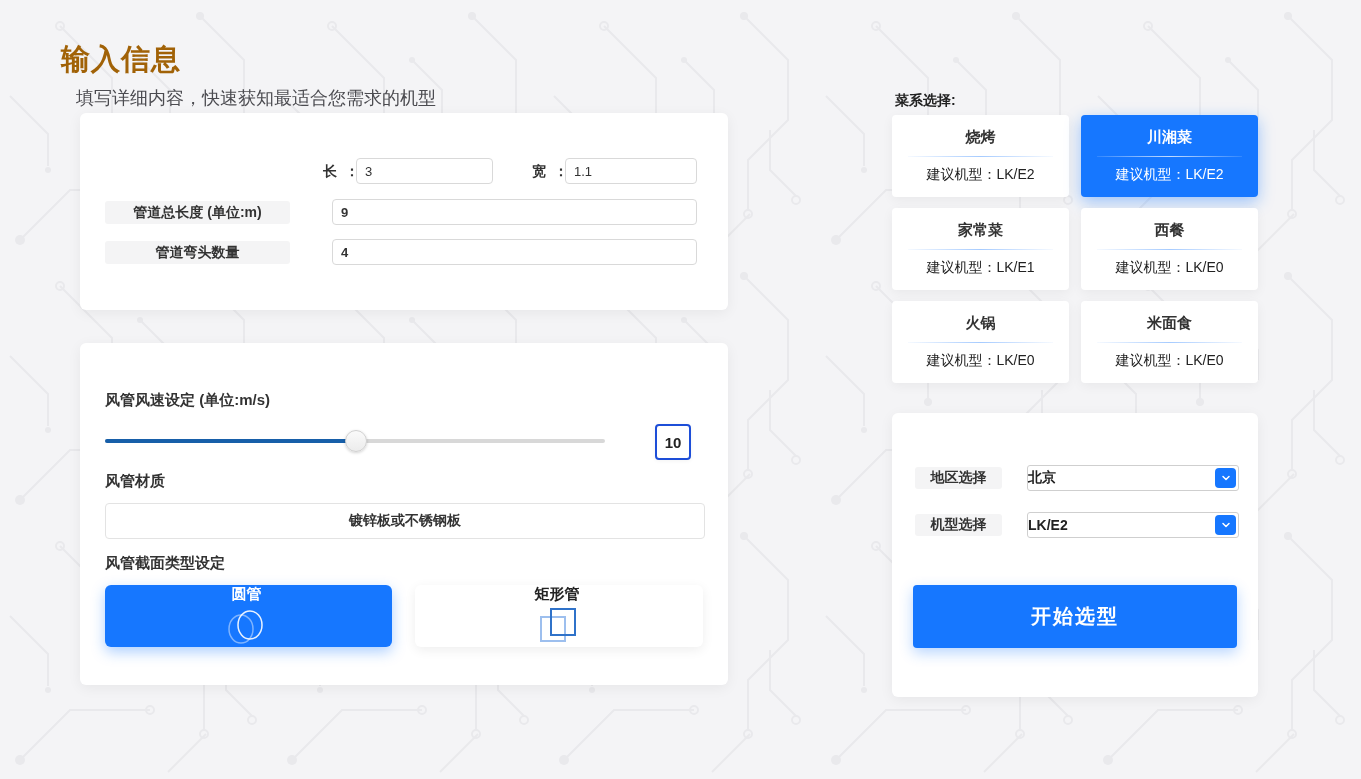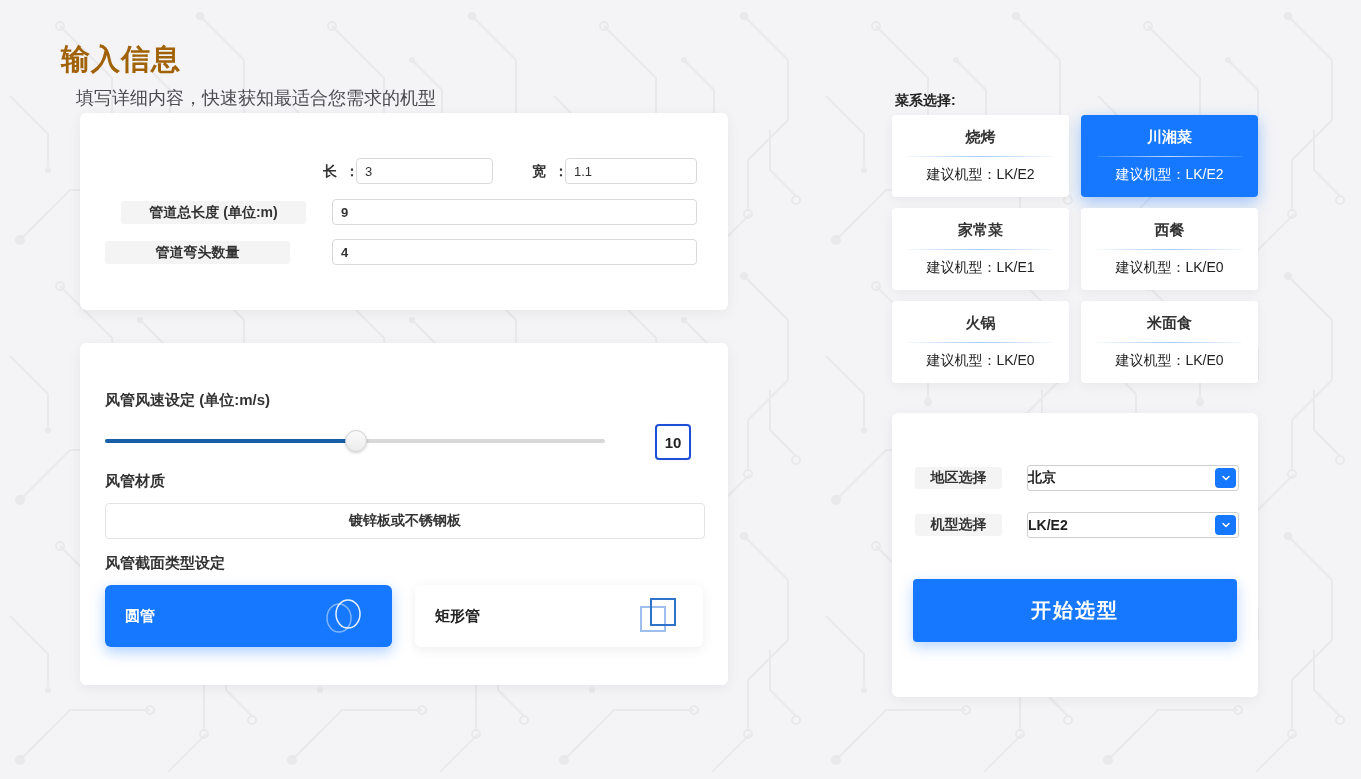--- a/index.html
+++ b/index.html
@@ -57,21 +57,21 @@
   }
   .material-box {
     position:absolute; left:25px; top:160px; width:600px; height:36px;
     border:1px solid #e3e3e3; border-radius:4px; background:#fff;
     display:flex; align-items:center; justify-content:center;
     font-size:14px; font-weight:bold; color:#333;
   }
   .opt-btn {
     position:absolute; top:242px; height:62px; border-radius:6px;
     display:flex; align-items:center; justify-content:space-between;
-    padding:0 24px 0 20px; cursor:pointer;
+    padding:0 24px 0 20px; cursor:pointer;flex-direction:column;
   }
   .opt-round { left:25px; width:287px; background:#1677ff; box-shadow:0 5px 14px rgba(22,119,255,0.35); }
   .opt-rect  { left:335px; width:288px; background:#fff; box-shadow:0 3px 12px rgba(0,0,0,0.07); }
   .opt-label { font-size:15px; font-weight:bold; }
   .opt-round .opt-label { color:#fff; }
   .opt-rect  .opt-label { color:#222; }
 
   
   .cuisine-label { left:895px; top:92px; font-size:14px; font-weight:bold; color:#222; }
   .cuisine-grid { left:892px; top:115px; width:366px; }
@@ -104,21 +104,21 @@
     border:1px solid #cfcfcf; border-radius:3px; background:#fff; cursor:pointer;
     display:flex; align-items:center; 
     font-size:14px; font-weight:bold; color:#222;
   }
   .dd-chevron {
     position:absolute; right:2px; top:2px; width:21px; height:20px;
     background:#1677ff; border-radius:4px;
     display:flex; align-items:center; justify-content:center;
   }
   .submit-btn {
-    position:absolute; left:21px; top:166px; width:324px; height:63px;
+    position:absolute; left:21px; top:172px; width:324px; height:63px;
     background:#1677ff; border:none; border-radius:4px; cursor:pointer;
     color:#fff; font-size:20px; font-weight:bold; letter-spacing:2px;
     font-family:"Liberation Sans","DejaVu Sans",sans-serif;
     box-shadow:0 5px 14px rgba(22,119,255,0.3);
   }
   .colon { position:absolute; font-size:14px; font-weight:bold; color:#333; }
   svg.icon { display:block; }
 </style>
 </head>
 <body>
@@ -156,21 +156,21 @@
   <div class="abs page-subtitle">填写详细内容，快速获知最适合您需求的机型</div>
 
   <div class="abs card card1">
     <span class="mini-label" style="left:243px; top:50px; font-size:14px;">长</span>
     <span class="colon" style="left:265px; top:50px;">：</span>
     <input class="tinput" style="left: 276px; top: 45px; width: 137px; height: 26px;" value="3">
     <span class="mini-label" style="left:452px; top:50px; font-size:14px;">宽</span>
     <span class="colon" style="left:474px; top:50px;">：</span>
     <input class="tinput" style="left: 485px; top: 45px; width: 132px; height: 26px;" value="1.1">
 
-    <div class="pill" style="left:41px; top:88px; width:185px; height:23px;">管道总长度 (单位:m)</div>
+    <div class="pill" style="left:25px; top:88px; width:185px; height:23px;">管道总长度 (单位:m)</div>
     <input class="tinput bold" style="left: 252px; top: 86px; width: 365px; height: 26px;" value="9">
 
     <div class="pill" style="left:25px; top:128px; width:185px; height:23px;">管道弯头数量</div>
     <input class="tinput bold" style="left: 252px; top: 126px; width: 365px; height: 26px;" value="4">
   </div>
 
   <div class="abs card card2">
     <div class="sec-label" style="left:25px; top:48px;">风管风速设定 (单位:m/s)</div>
 
     <div class="slider">

